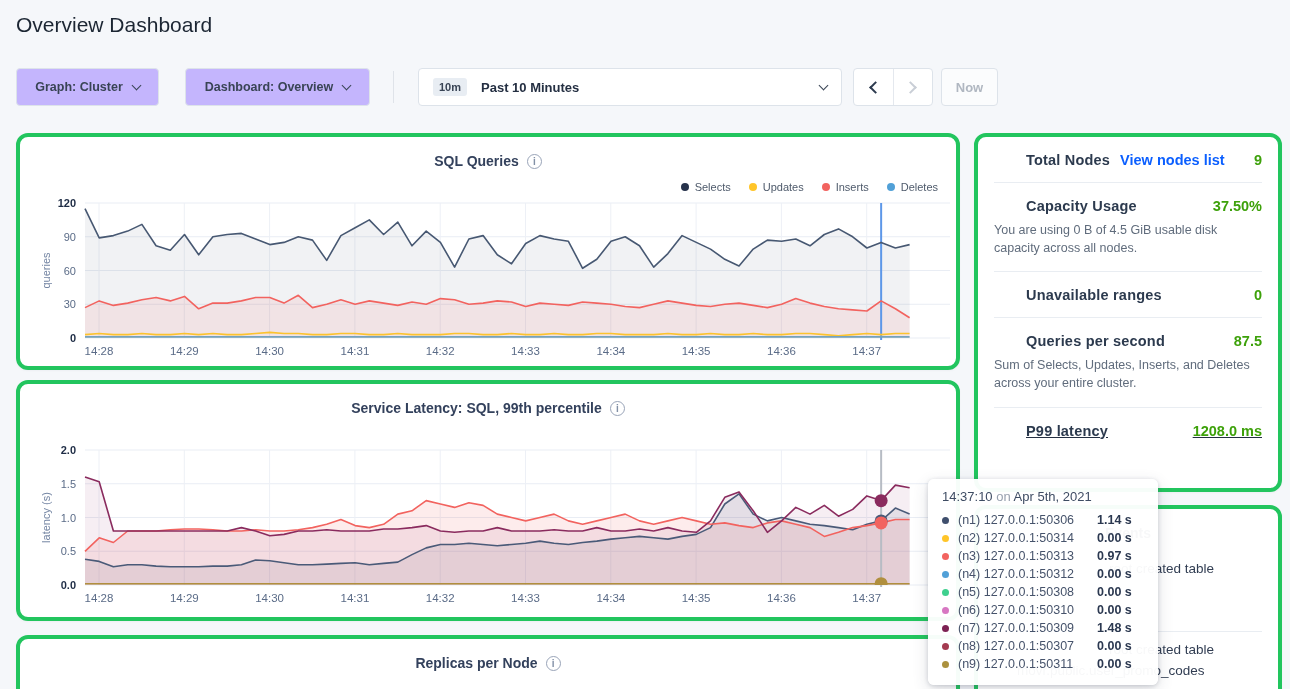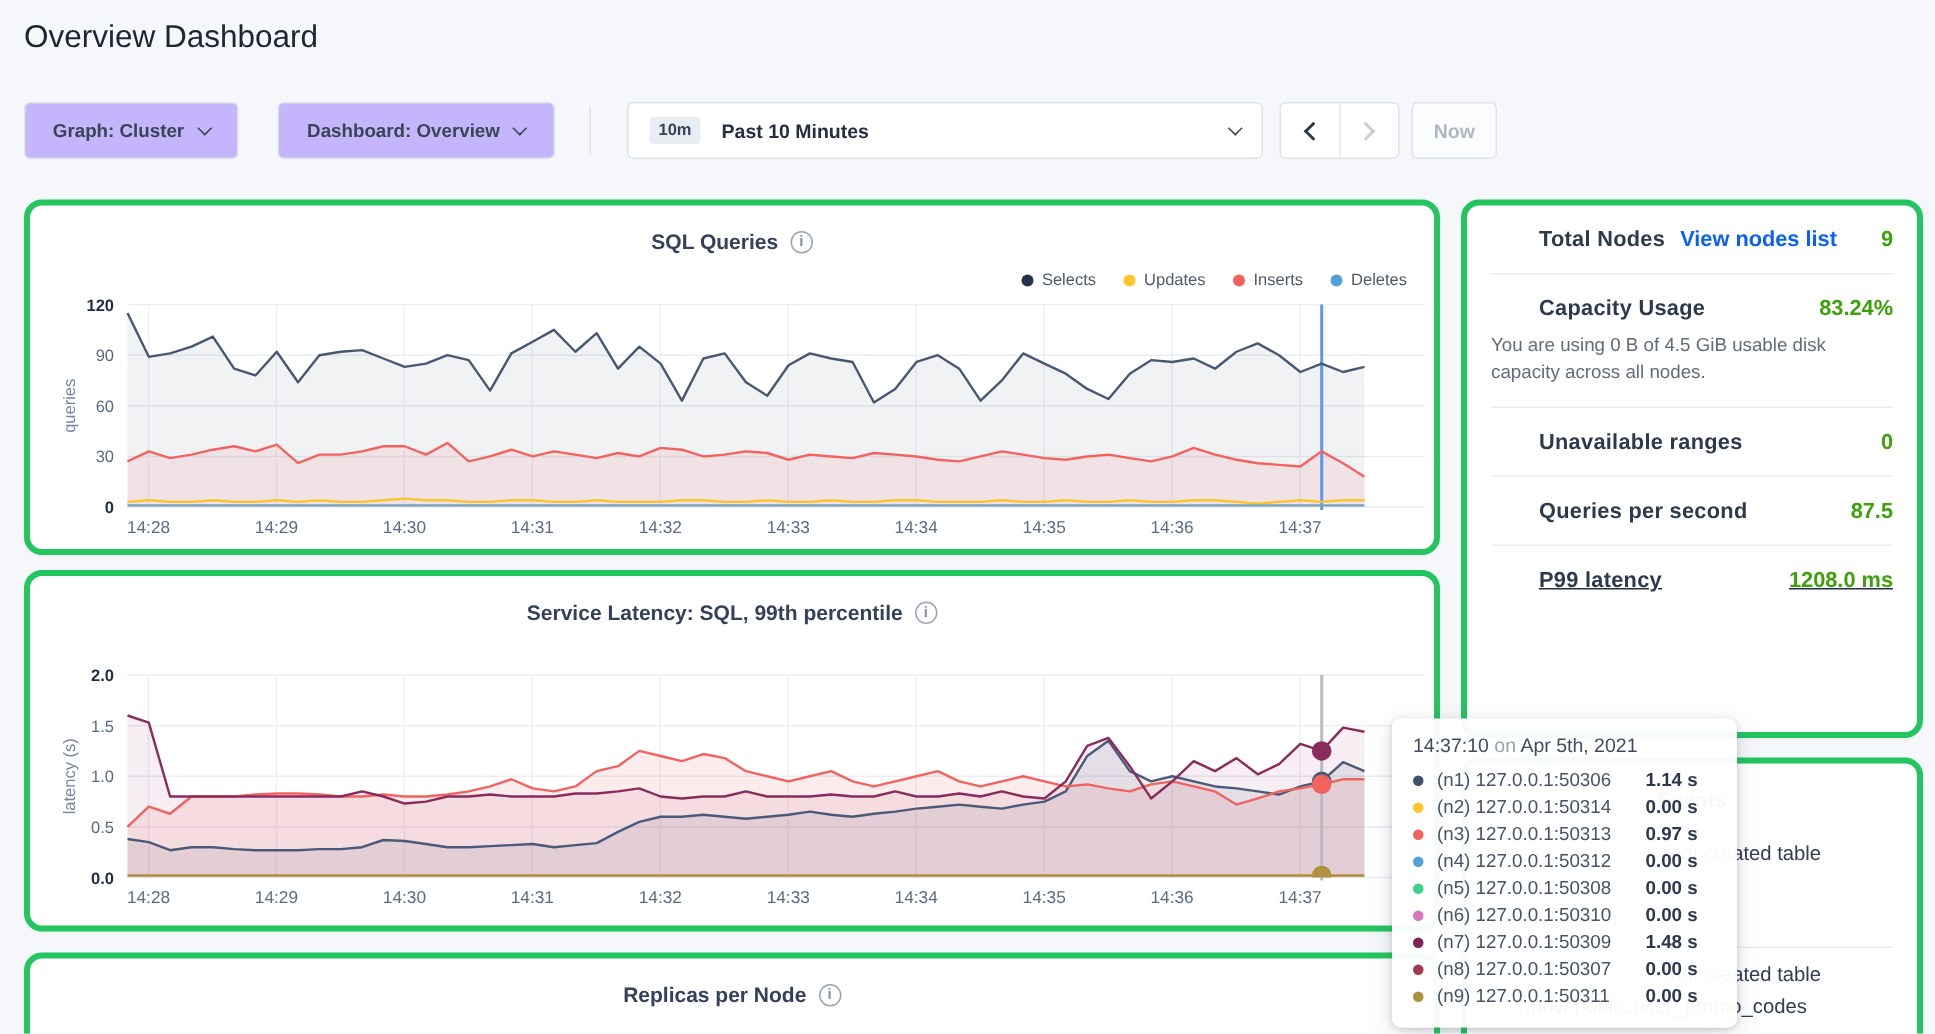--- a/index.html
+++ b/index.html
@@ -252,35 +252,36 @@
   <div class="sum-row">
     <div class="sum-line">
       <span class="sum-label">Total Nodes</span>
       <a class="sum-link">View nodes list</a>
       <span class="sum-value">9</span>
     </div>
   </div>
   <div class="sum-row">
     <div class="sum-line">
       <span class="sum-label">Capacity Usage</span>
-      <span class="sum-value">83.24%</span>
+      <span class="sum-value">37.50%</span>
     </div>
     <div class="sum-desc">You are using 0 B of 4.5 GiB usable disk capacity across all nodes.</div>
   </div>
   <div class="sum-row">
     <div class="sum-line">
       <span class="sum-label">Unavailable ranges</span>
       <span class="sum-value">0</span>
     </div>
   </div>
   <div class="sum-row">
     <div class="sum-line">
       <span class="sum-label">Queries per second</span>
       <span class="sum-value">87.5</span>
     </div>
+    <div class="sum-desc">Sum of Selects, Updates, Inserts, and Deletes across your entire cluster.</div>
   </div>
   <div class="sum-row">
     <div class="sum-line">
       <span class="sum-label">P99 latency</span>
       <span class="sum-value">1208.0 ms</span>
     </div>
   </div>
 </div>
 
 <div class="card" id="card-events">

